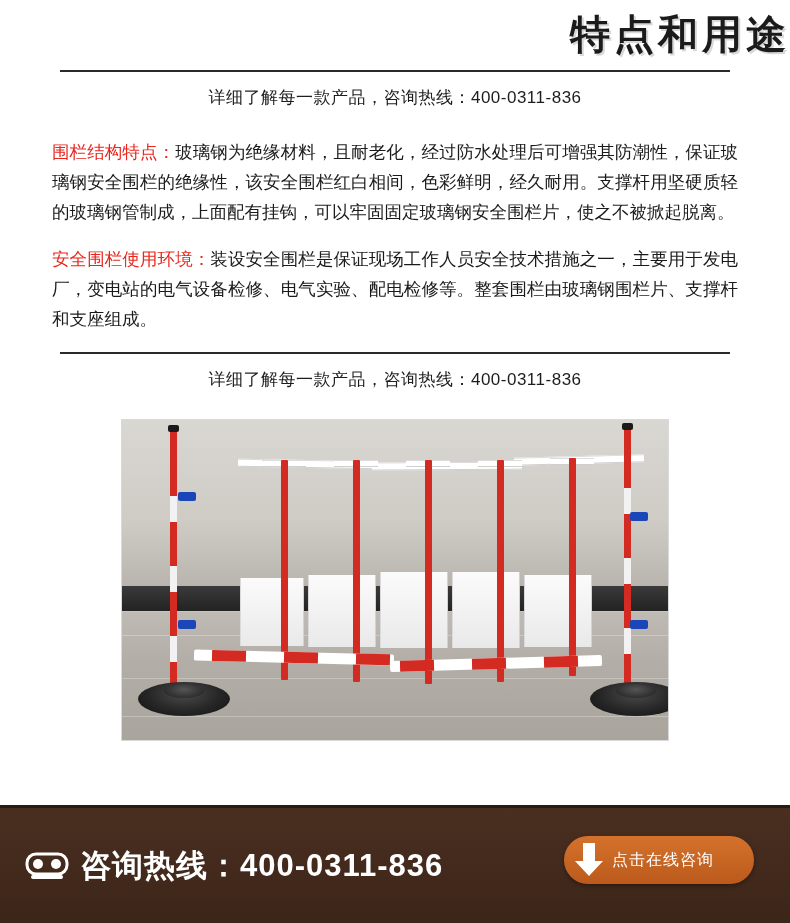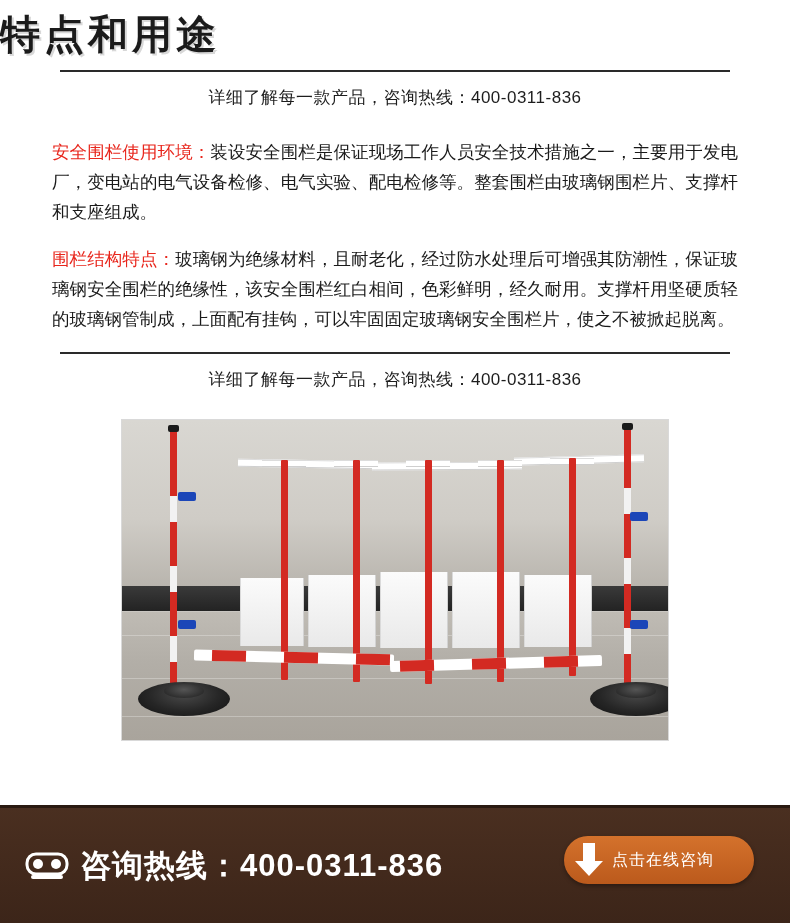--- a/index.html
+++ b/index.html
@@ -16,21 +16,21 @@
   }
   .page {
     position: relative;
     width: 790px;
     height: 923px;
     background: #fff;
   }
 
   
   .section-title {
-    text-align: left;
+    text-align: right;
     font-size: 40px;
     font-weight: bold;
     letter-spacing: 4px;
     color: #1b1b1b;
     font-family: "DejaVu Sans", "Liberation Sans", sans-serif;
     line-height: 1;
     padding-top: 14px;
     text-shadow: 2px 2px 0 #d8d8d8;
   }
   .title-1 { margin-bottom: 16px; }
@@ -224,24 +224,24 @@
 <body>
 
 <div class="page">
 
   <div class="section-title title-1">特点和用途</div>
   <hr class="rule">
   <div class="subtitle">详细了解每一款产品，咨询热线：400-0311-836</div>
 
   <div class="body-text">
     <p class="para">
-      <span class="lead-red">安全围栏使用环境：</span><span>装设安全围栏是保证现场工作人员安全技术措施之一，主要用于发电厂，变电站的电气设备检修、电气实验、配电检修等。整套围栏由玻璃钢围栏片、支撑杆和支座组成。</span>
+      <span class="lead-red">围栏结构特点：</span><span>玻璃钢为绝缘材料，且耐老化，经过防水处理后可增强其防潮性，保证玻璃钢安全围栏的绝缘性，该安全围栏红白相间，色彩鲜明，经久耐用。支撑杆用坚硬质轻的玻璃钢管制成，上面配有挂钩，可以牢固固定玻璃钢安全围栏片，使之不被掀起脱离。</span>
     </p>
     <p class="para">
-      <span class="lead-red">围栏结构特点：</span><span>玻璃钢为绝缘材料，且耐老化，经过防水处理后可增强其防潮性，保证玻璃钢安全围栏的绝缘性，该安全围栏红白相间，色彩鲜明，经久耐用。支撑杆用坚硬质轻的玻璃钢管制成，上面配有挂钩，可以牢固固定玻璃钢安全围栏片，使之不被掀起脱离。</span>
+      <span class="lead-red">安全围栏使用环境：</span><span>装设安全围栏是保证现场工作人员安全技术措施之一，主要用于发电厂，变电站的电气设备检修、电气实验、配电检修等。整套围栏由玻璃钢围栏片、支撑杆和支座组成。</span>
     </p>
   </div>
 
   <hr class="rule">
   <div class="subtitle">详细了解每一款产品，咨询热线：400-0311-836</div>
 
   <div class="photo-wrap">
     <div class="photo">
       <div class="wall"></div>
       <div class="baseboard"></div>

